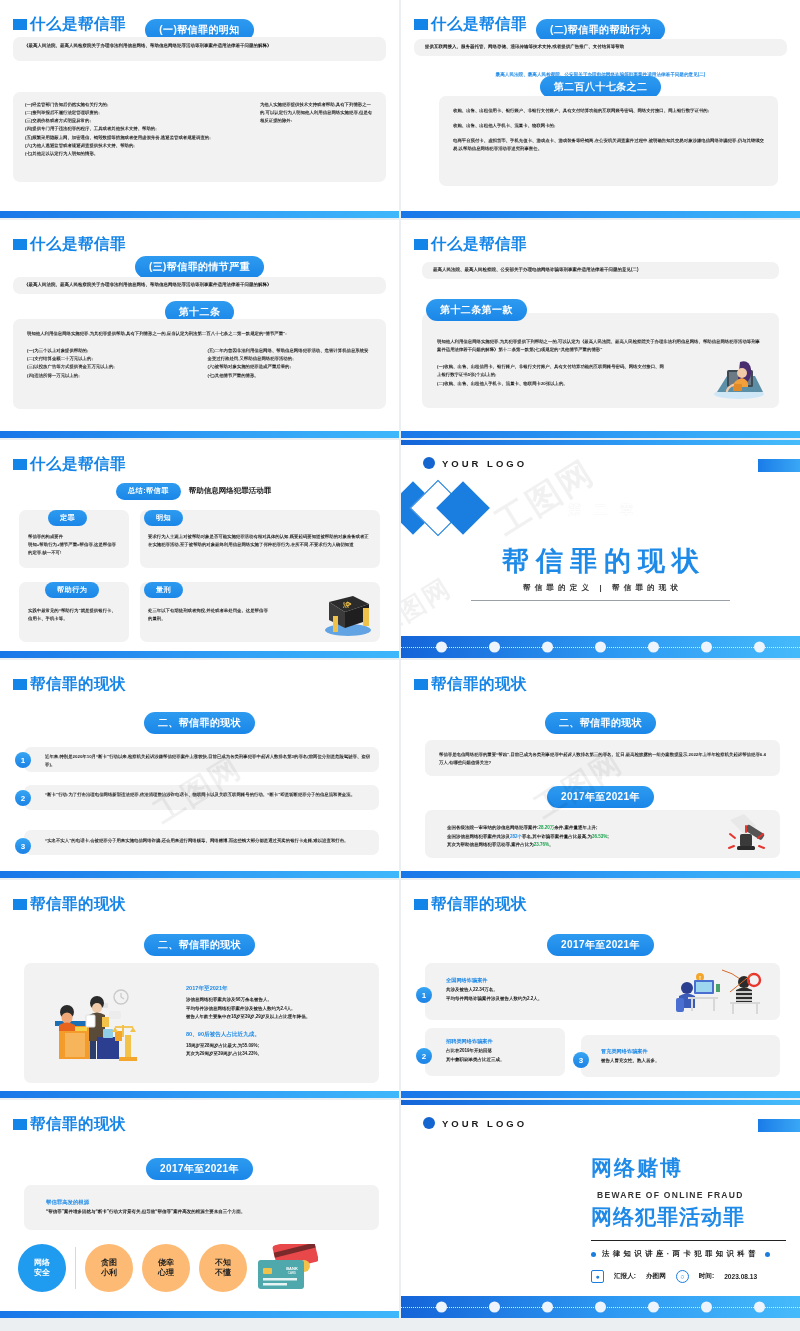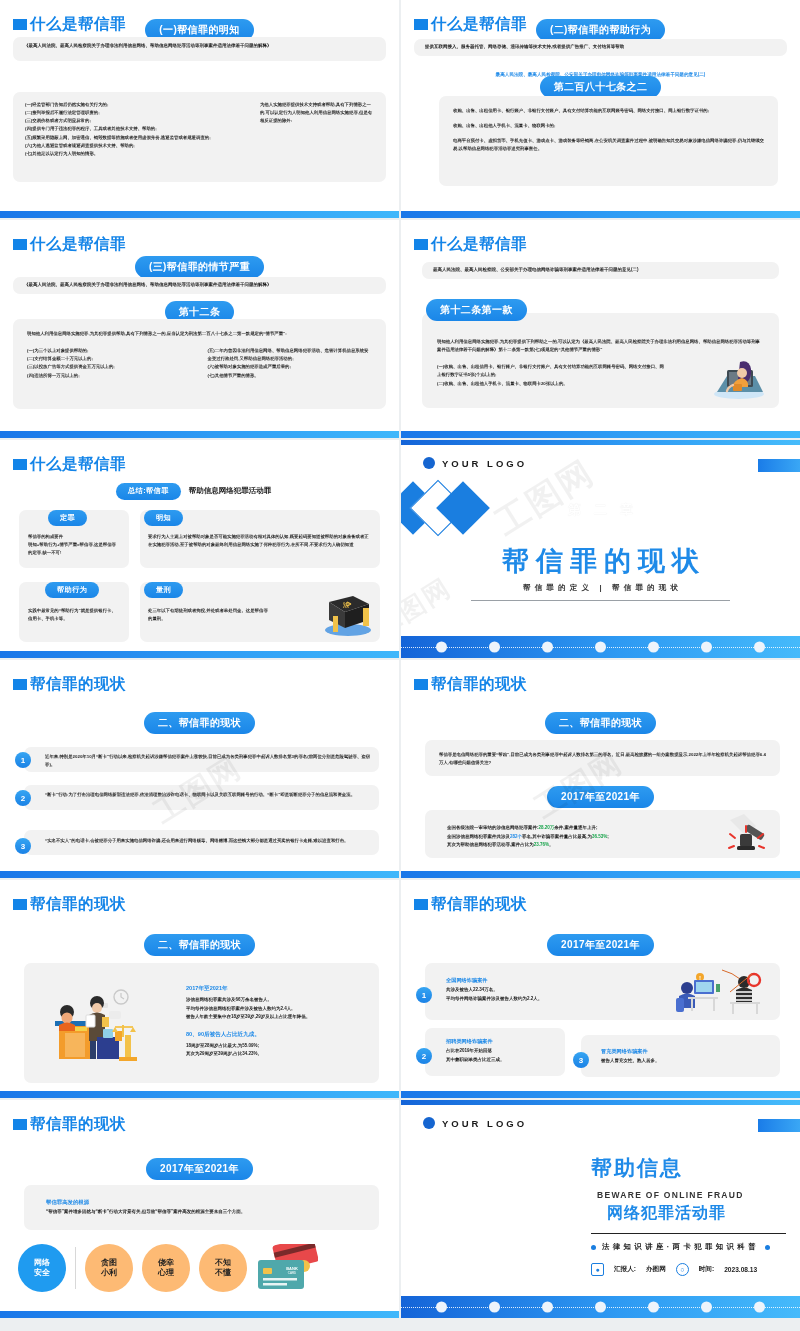--- a/index.html
+++ b/index.html
@@ -142,21 +142,21 @@
     letter-spacing:2px;
   }
   
   .lc-illus{
     position:absolute;left:22px;top:48px;width:154px;height:148px;
     background:#eef7fd;border-radius:3px;overflow:hidden;
   }
   .lc-right{position:absolute;left:190px;top:54px;right:14px;}
   .lc-h1{font-size:21px;font-weight:bold;color:#1f8ae8;letter-spacing:2px;display:inline-block;vertical-align:bottom;}
   .lc-en{font-size:8.5px;font-weight:bold;color:#333;letter-spacing:1.3px;display:inline-block;margin-left:6px;vertical-align:bottom;}
-  .lc-h2{font-size:16px;font-weight:bold;color:#1f8ae8;letter-spacing:1px;margin-top:3px;margin-left:16px;}
+  .lc-h2{font-size:21px;font-weight:bold;color:#1f8ae8;letter-spacing:1px;margin-top:3px;}
   .lc-rule{border-top:1.2px solid #222;margin:9px 0 8px 0;}
   .lc-tag{font-size:7.4px;font-weight:bold;color:#222;letter-spacing:3.4px;display:flex;align-items:center;gap:6px;}
   .lc-tag .d{width:5px;height:5px;border-radius:50%;background:#1a7ee0;flex:none;}
   .lc-meta{display:flex;align-items:center;gap:10px;margin-top:11px;font-size:6.6px;font-weight:bold;color:#222;}
   .lc-meta .ic{width:11px;height:11px;border:1.2px solid #1a7ee0;border-radius:2px;display:flex;align-items:center;justify-content:center;color:#1a7ee0;font-size:7px;flex:none;}
   .lc-meta .ic.rd{border-radius:50%;}
   .lc-meta i{font-style:normal;}
   
   .circrow{position:absolute;left:18px;bottom:26px;display:flex;align-items:center;gap:9px;}
   .cbig{width:48px;height:48px;border-radius:50%;background:#fdba74;color:#222;
@@ -603,21 +603,21 @@
 
   <div class="slide cover">
     <div class="topline"></div>
     <div class="logo">
       <span class="dot"></span>
       <span class="lt">YOUR LOGO</span>
     </div>
     <div class="bluerect"></div>
     <div class="lc-right">
       <div>
-        <span class="lc-h1">帮助信息</span><span class="lc-en">BEWARE OF ONLINE FRAUD</span>
+        <span class="lc-h1">网络赌博</span><span class="lc-en">BEWARE OF ONLINE FRAUD</span>
       </div>
       <div class="lc-h2">网络犯罪活动罪</div>
       <div class="lc-rule"></div>
       <div class="lc-tag">
         <span class="d"></span>
         <span>法律知识讲座·两卡犯罪知识科普</span>
         <span class="d"></span>
       </div>
       <div class="lc-meta">
         <span class="ic">●</span>

